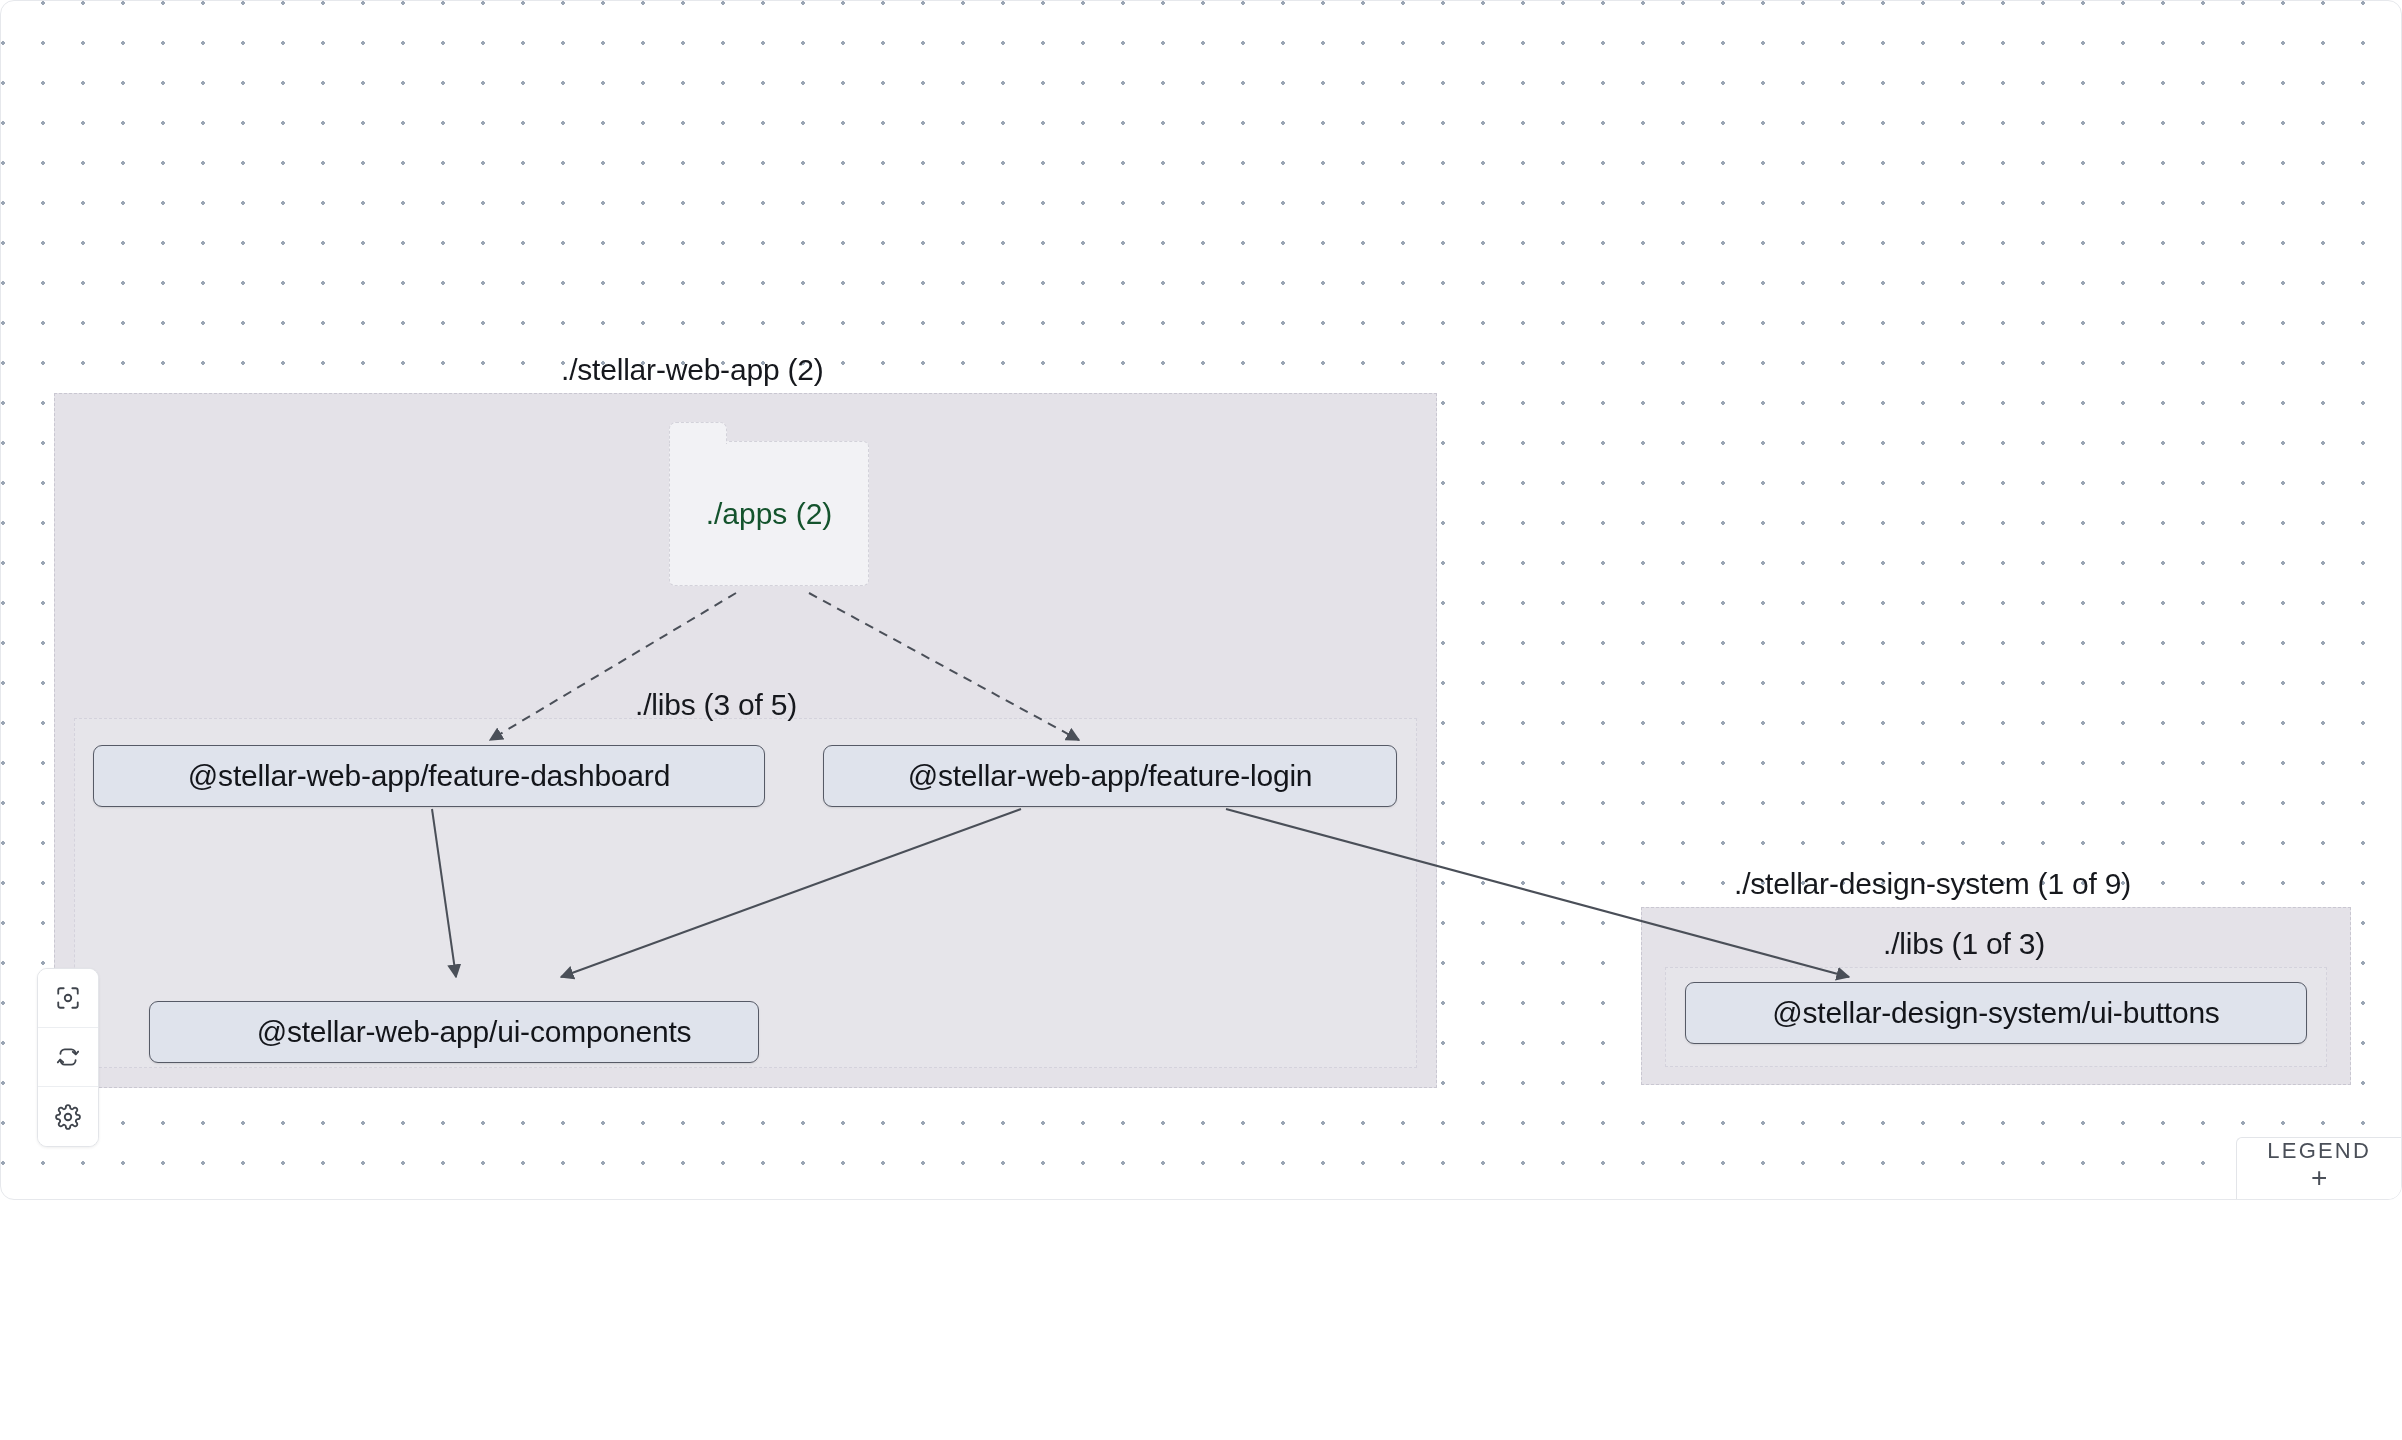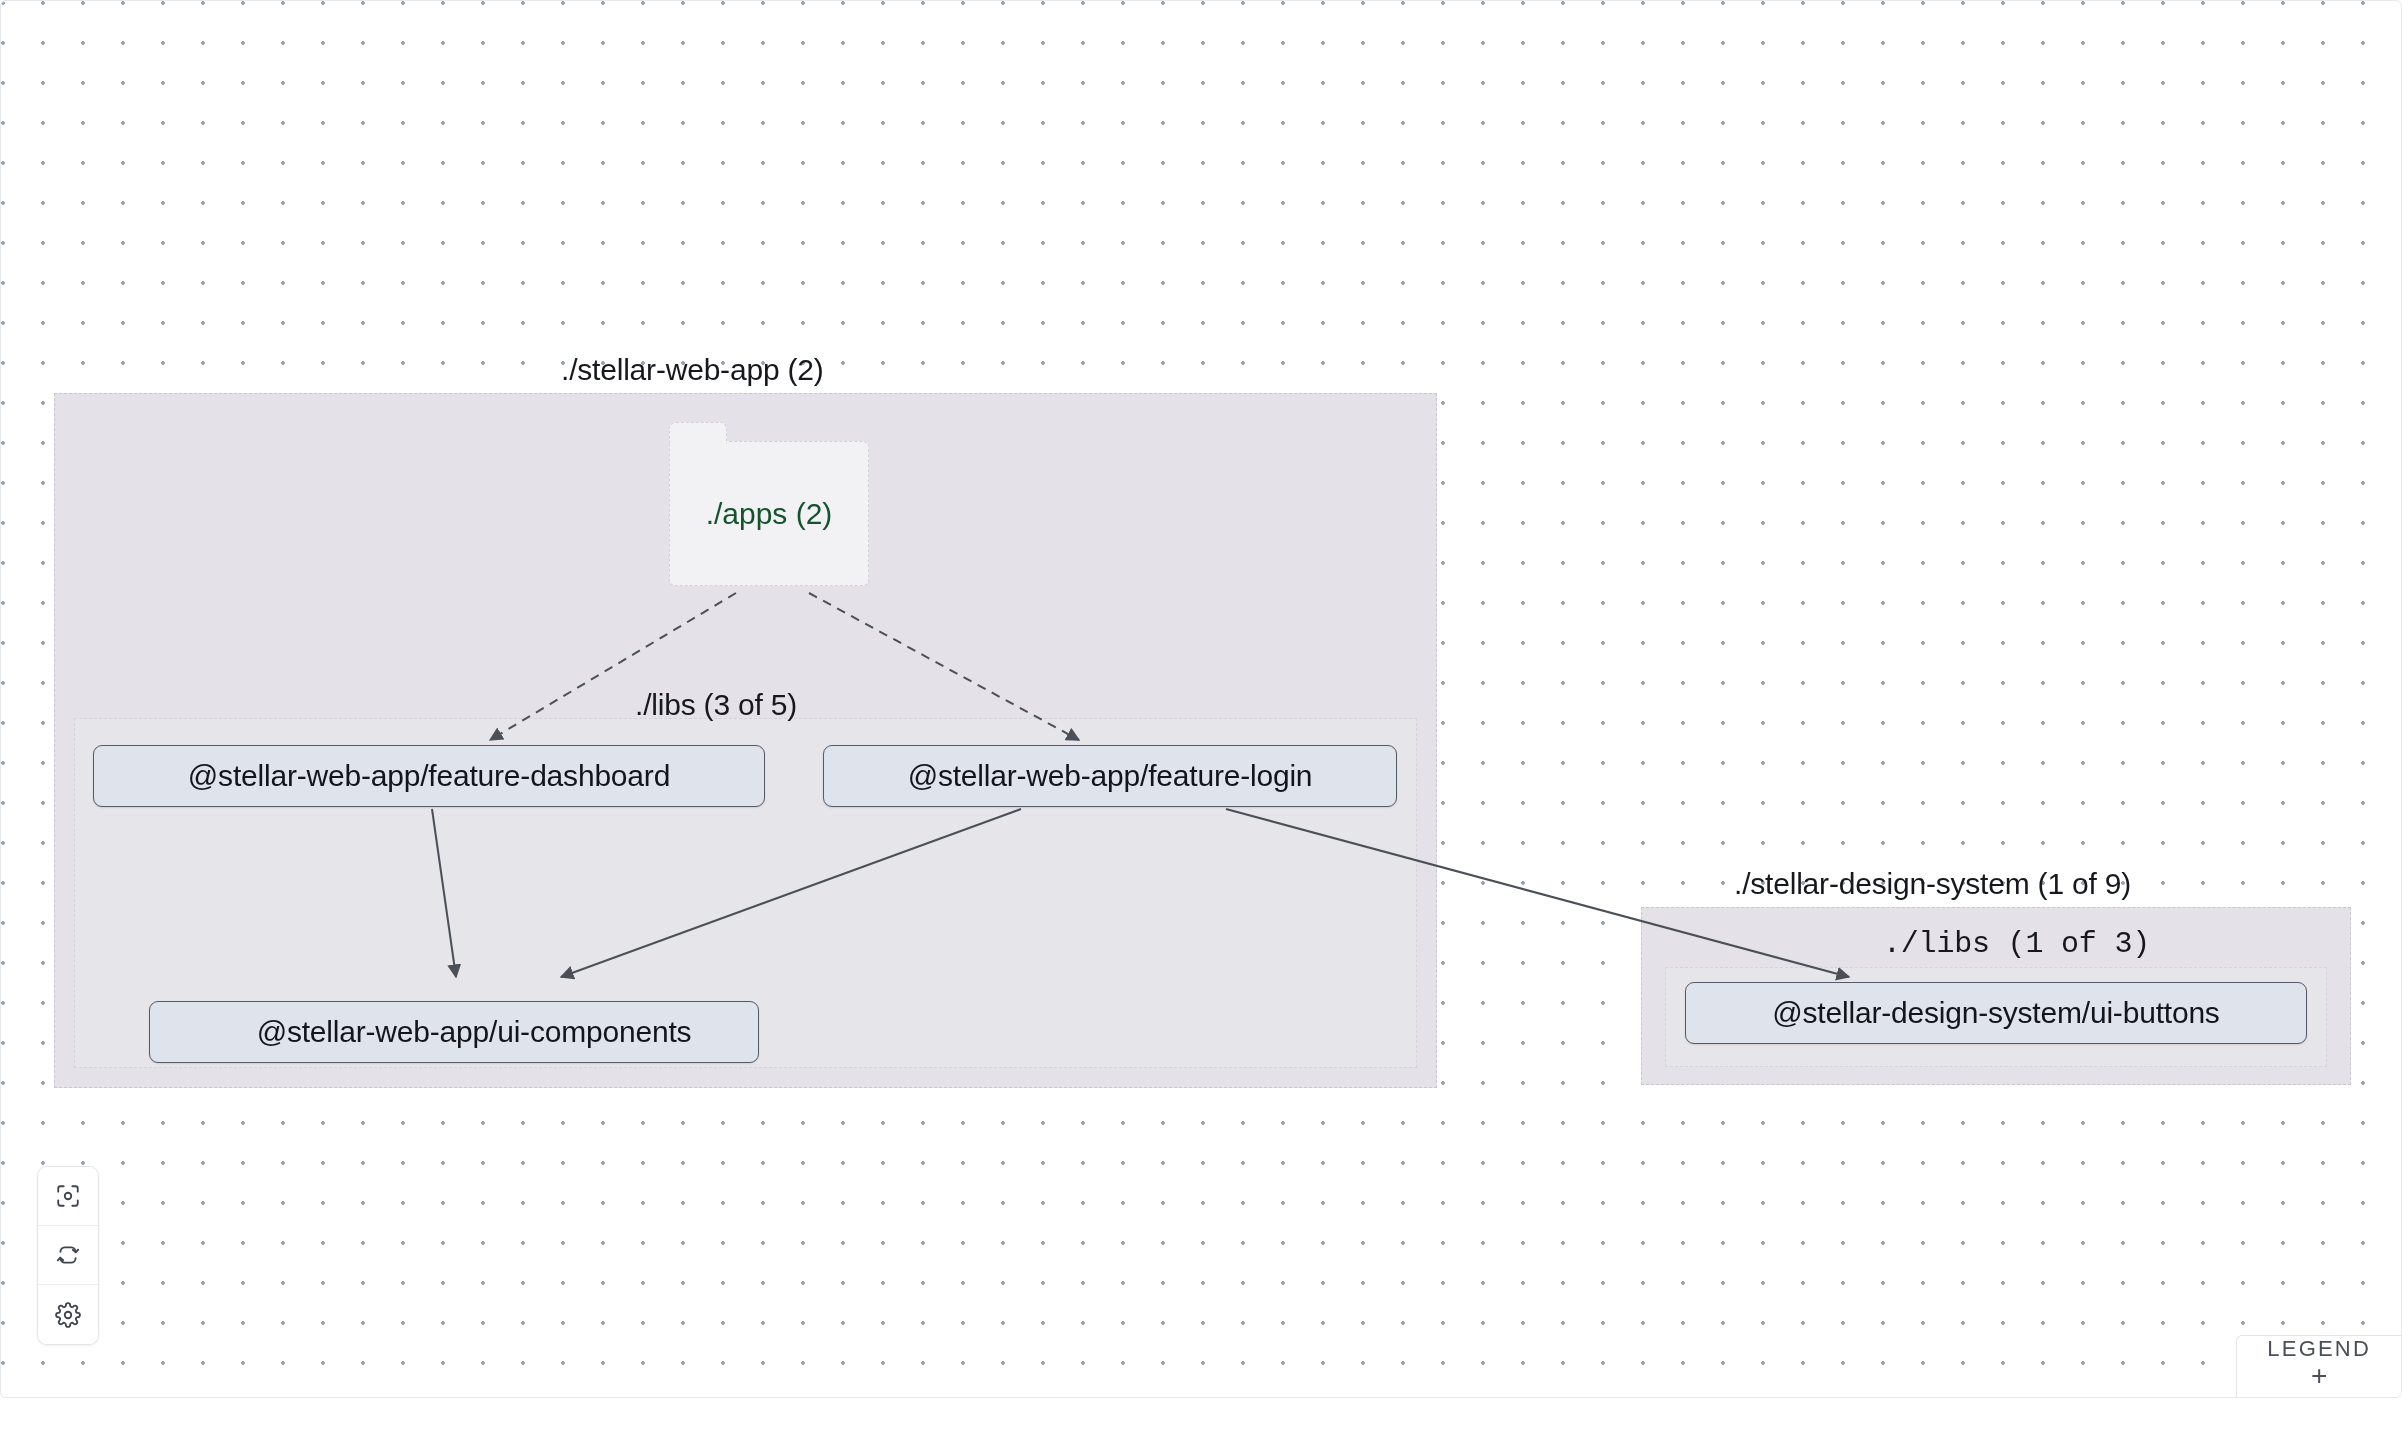--- a/index.html
+++ b/index.html
@@ -6,27 +6,27 @@
   html, body {
     width: 2402px; height: 1440px;
     background: #ffffff;
     font-family: "Liberation Sans", sans-serif;
     overflow: hidden;
   }
 
   #canvas {
     position: relative;
     width: 2402px;
-    height: 1398px;
+    height: 1200px;
     background-color: #ffffff;
     background-image: radial-gradient(circle, #9aa5b4 1.6px, transparent 1.7px);
     background-size: 40px 40px;
     background-position: 22px 22px;
     border: 1px solid #e6e8ec;
-    border-radius: 6px;
+    border-radius: 14px;
     overflow: hidden;
   }
 
   
   .group {
     position: absolute;
     background: #e4e2e8;
     border: 1.5px dashed #c9c7d1;
   }
   .group-label {
@@ -182,21 +182,21 @@
   <div class="node" style="left:148px; top:1000px; width:610px; height:62px;padding-left:40px;">
     <span class="node-label">@stellar-web-app/ui-components</span>
   </div>
 
   <div class="group-label" style="left:1733px; top:866px;">./stellar-design-system (1 of 9)</div>
 
   <div class="group" style="left:1640px; top:906px; width:710px; height:178px;"></div>
 
   <div class="subgroup" style="left:1664px; top:966px; width:662px; height:100px;"></div>
 
-  <div class="group-label" style="left:1882px; top:926px;font-family:Liberation Mono, monospace;">./libs (1 of 3)</div>
+  <div class="group-label" style="left:1882px; top:926px;">./libs (1 of 3)</div>
 
   <div class="node" style="left:1684px; top:981px; width:622px; height:62px;">
     <span class="node-label">@stellar-design-system/ui-buttons</span>
   </div>
 
   <svg id="edges" viewBox="0 0 2402 1440" xmlns="http://www.w3.org/2000/svg">
     <defs>
       <marker id="arrow" viewBox="0 0 10 10" refX="9" refY="5" markerWidth="7" markerHeight="7" orient="auto-start-reverse">
         <path d="M 0 0 L 10 5 L 0 10 z" fill="#4a4f58"></path>
       </marker>

